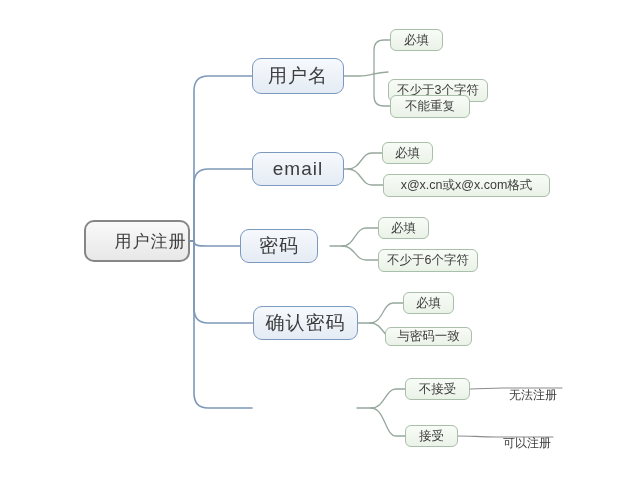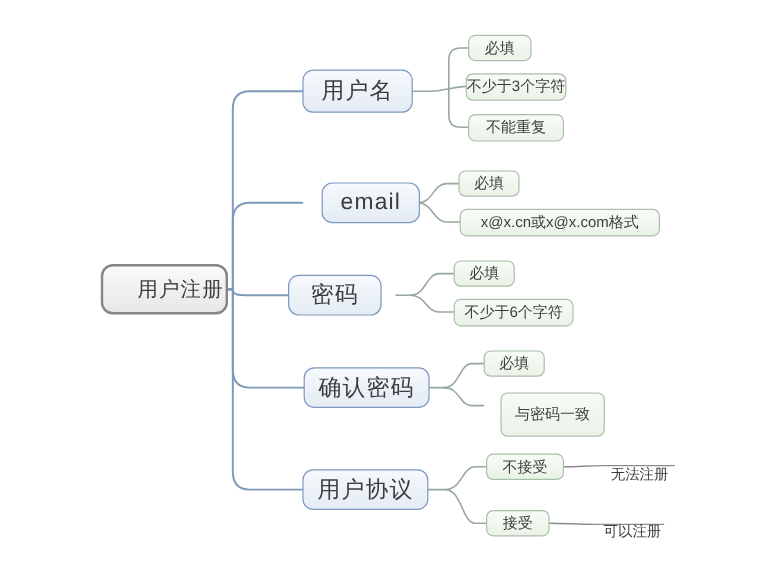--- a/index.html
+++ b/index.html
@@ -67,37 +67,36 @@
     <path class="ll" d="M371,408 C385,408 385,389 396,389 H405"></path>
     <path class="ll" d="M371,408 C385,408 385,436 396,436 H405"></path>
 
     <path class="ul" d="M470,389 C483,389 489,388 503,388 H562"></path>
     <path class="ul" d="M458,436 C472,436 479,437 497,437 H553"></path>
   </svg>
 
   <div class="node root" style="left:84px;top:220px;width:106px;height:42px">用户注册</div>
 
   <div class="node branch" style="left:252px;top:58px;width:92px;height:36px">用户名</div>
-  <div class="node branch" style="left:268px;top:152px;width:82px;height:34px">email</div>
+  <div class="node branch" style="left:252px;top:152px;width:92px;height:34px">email</div>
   <div class="node branch" style="left:240px;top:229px;width:78px;height:34px">密码</div>
   <div class="node branch" style="left:253px;top:306px;width:105px;height:34px">确认密码</div>
-  <div class="node branch" style="left:252px;top:391px;width:105px;height:34px">用户协议</div>
 
   <div class="node leaf" style="left:390px;top:29px;width:53px;height:22px">必填</div>
-  <div class="node leaf" style="left:388px;top:61px;width:84px;height:23px">不少于3个字符</div>
+  <div class="node leaf" style="left:388px;top:79px;width:100px;height:23px">不少于3个字符</div>
   <div class="node leaf" style="left:390px;top:95px;width:80px;height:23px">不能重复</div>
 
   <div class="node leaf" style="left:382px;top:142px;width:51px;height:22px">必填</div>
   <div class="node leaf" style="left:383px;top:174px;width:167px;height:23px">x@x.cn或x@x.com格式</div>
 
   <div class="node leaf" style="left:378px;top:217px;width:51px;height:22px">必填</div>
   <div class="node leaf" style="left:378px;top:249px;width:100px;height:23px">不少于6个字符</div>
 
   <div class="node leaf" style="left:403px;top:292px;width:51px;height:22px">必填</div>
-  <div class="node leaf" style="left:417px;top:327px;width:87px;height:37px">与密码一致</div>
+  <div class="node leaf" style="left:385px;top:327px;width:87px;height:19px">与密码一致</div>
 
   <div class="node leaf" style="left:405px;top:378px;width:65px;height:22px">不接受</div>
   <div class="node leaf" style="left:405px;top:425px;width:53px;height:22px">接受</div>
 
   <div class="node subleaf" style="left:503px;top:371px;width:60px;height:16px">无法注册</div>
   <div class="node subleaf" style="left:497px;top:419px;width:60px;height:16px">可以注册</div>
 
 </div>
 
 </body></html>

